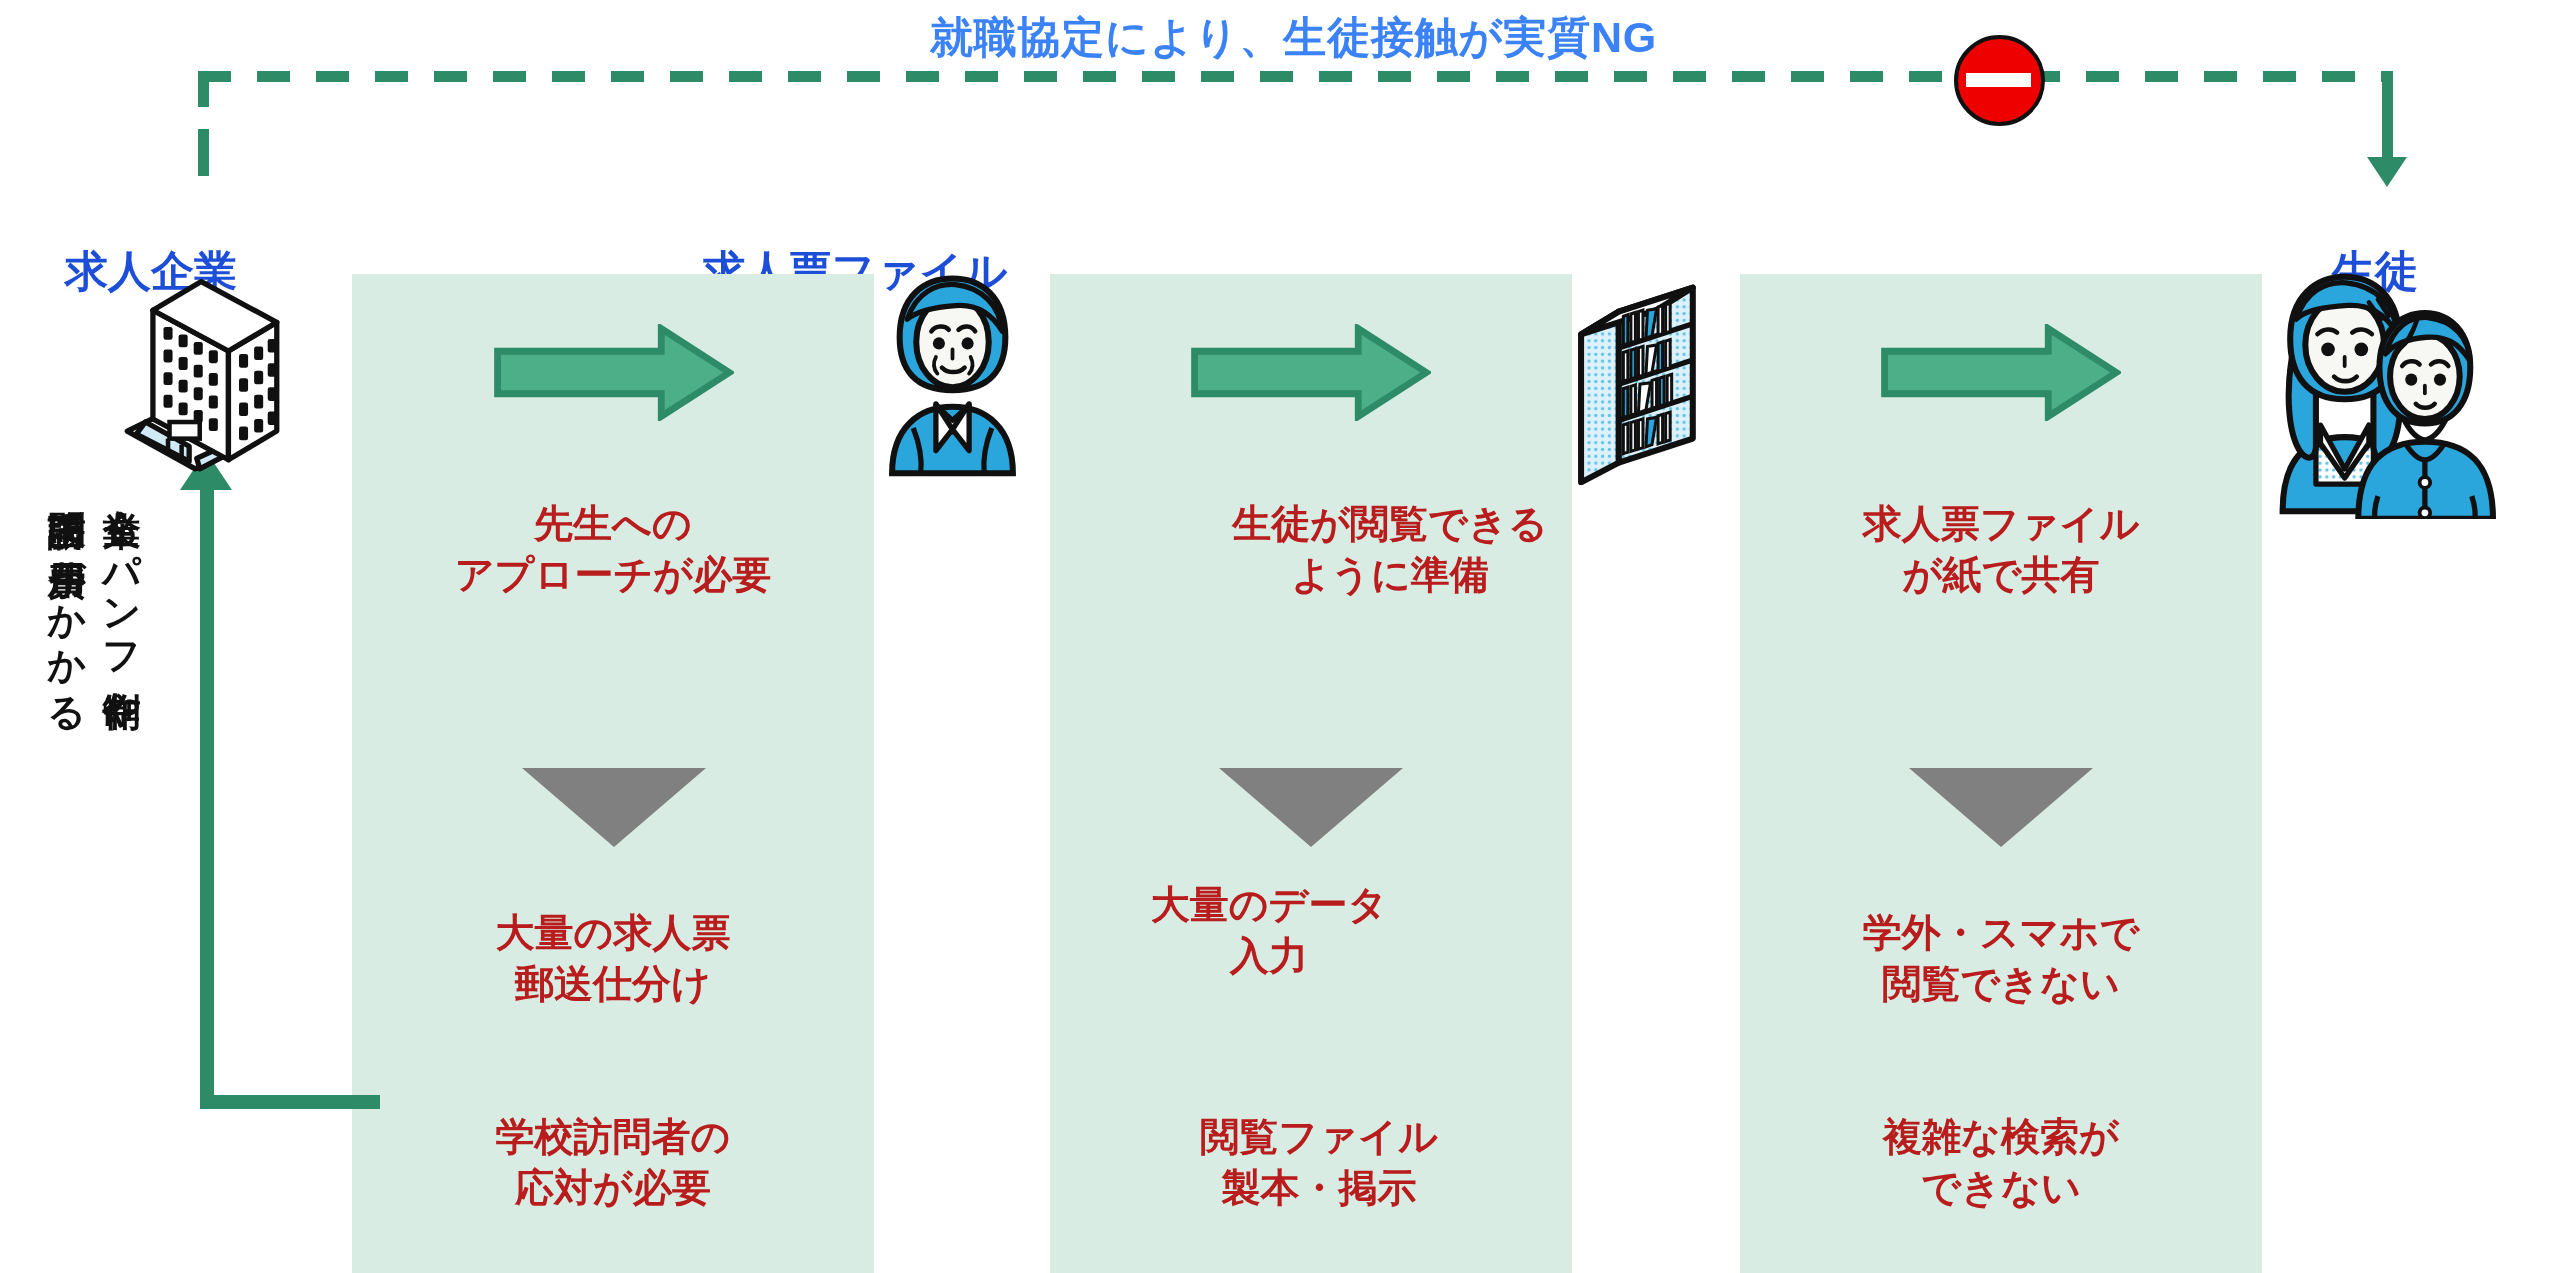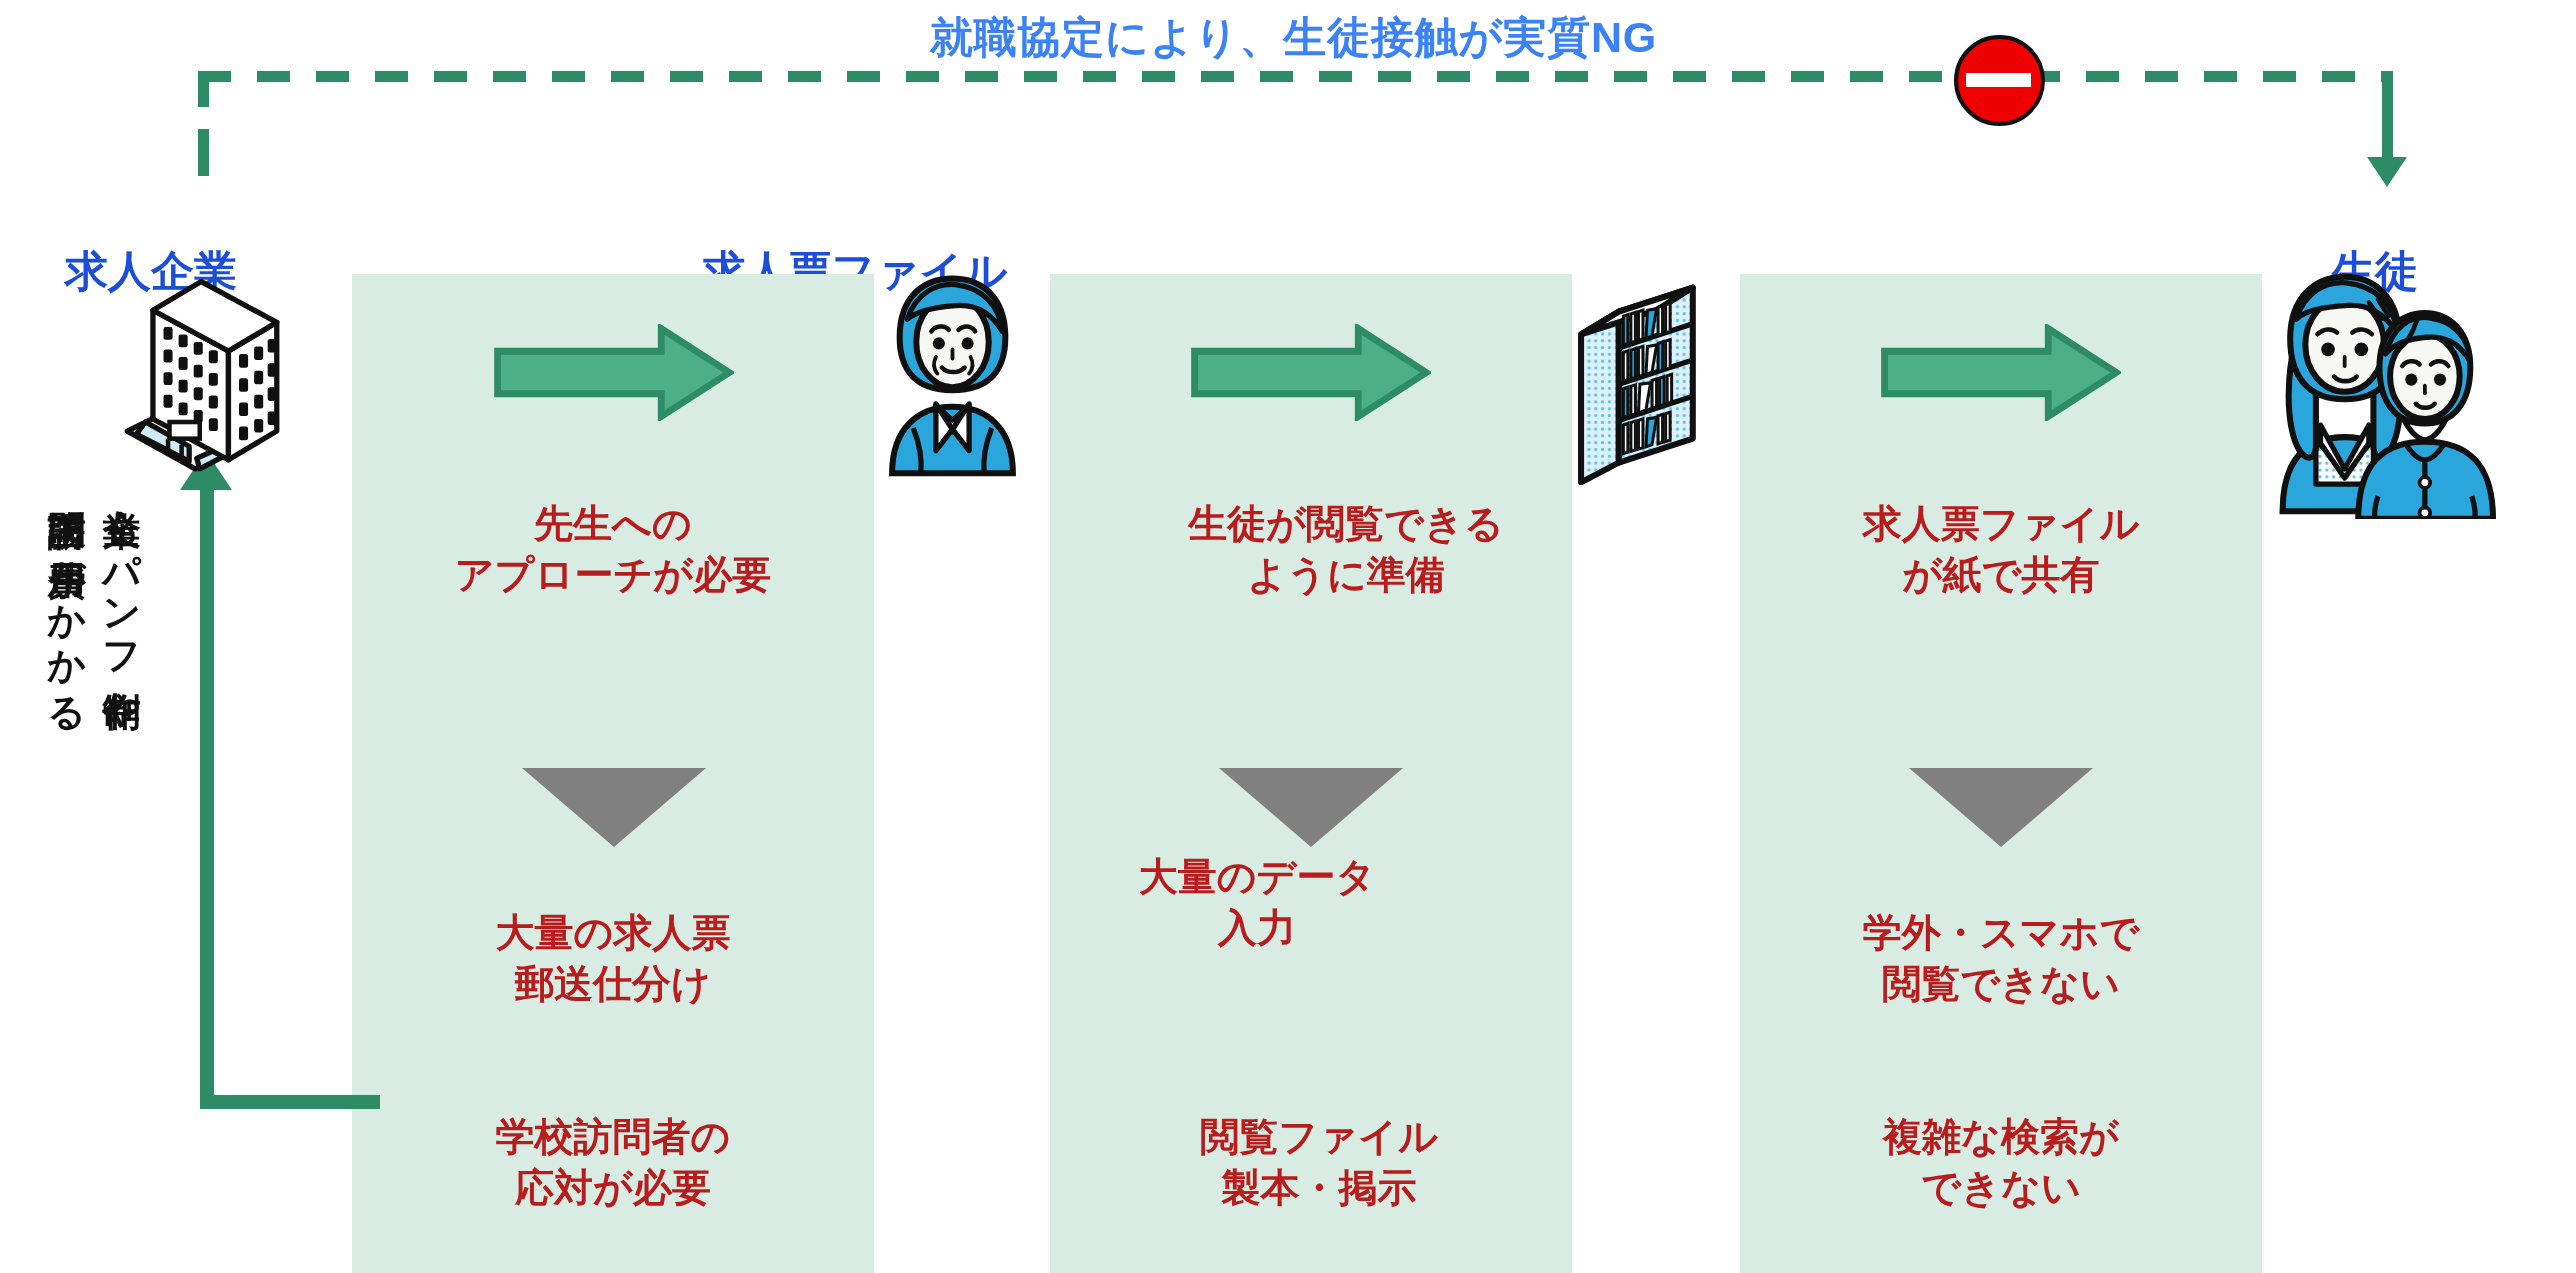--- a/index.html
+++ b/index.html
@@ -232,23 +232,23 @@
   <div class="down-tri" style="left:1219px;"></div>
   <div class="down-tri" style="left:1909px;"></div>
 
   <div class="ptext" style="left:352px; top:499px; width:522px;">先生への
 アプローチが必要</div>
   <div class="ptext" style="left:352px; top:908px; width:522px;">大量の求人票
 郵送仕分け</div>
   <div class="ptext" style="left:352px; top:1112px; width:522px;">学校訪問者の
 応対が必要</div>
 
-  <div class="ptext" style="left:1050px; top:499px; width:592px;">生徒が閲覧できる
+  <div class="ptext" style="left:1050px; top:499px; width:592px;padding-left:44px;">生徒が閲覧できる
 ように準備</div>
-  <div class="ptext" style="left:1050px; top:852px; width:414px;">大量のデータ
+  <div class="ptext" style="left:1050px; top:880px; width:414px;padding-left:12px;">大量のデータ
 入力</div>
   <div class="ptext" style="left:1050px; top:1112px; width:522px;margin-left:8px;">閲覧ファイル
 製本・掲示</div>
 
   <div class="ptext" style="left:1740px; top:499px; width:522px;">求人票ファイル
 が紙で共有</div>
   <div class="ptext" style="left:1740px; top:908px; width:522px;">学外・スマホで
 閲覧できない</div>
   <div class="ptext" style="left:1740px; top:1112px; width:522px;">複雑な検索が
 できない</div>

